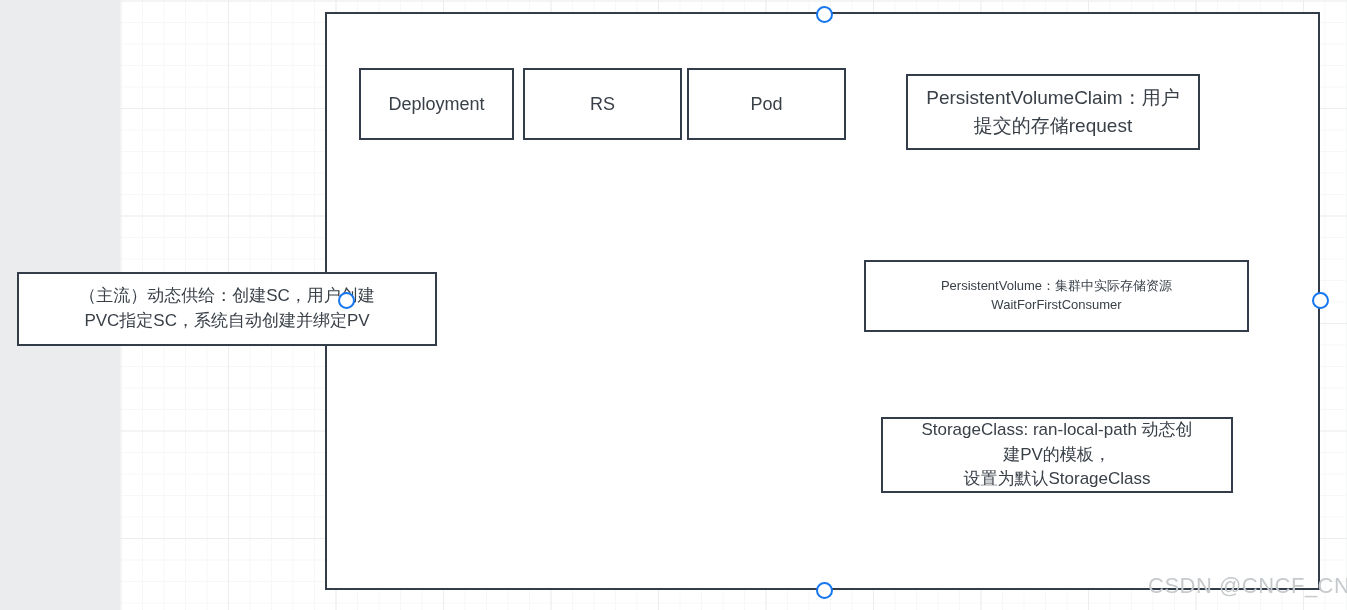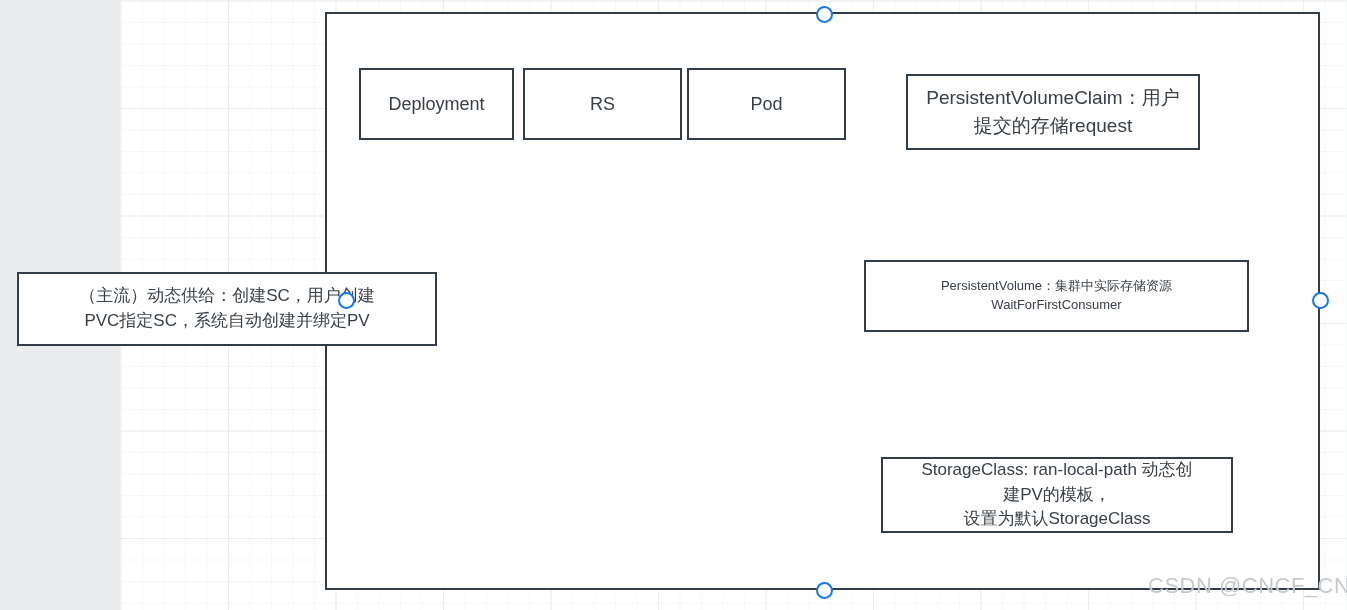--- a/index.html
+++ b/index.html
@@ -82,21 +82,21 @@
     white-space: pre-line;
     font-family: "Liberation Sans", "DejaVu Sans", sans-serif;
   }
 
   .node-deployment { left: 359px; top: 68px;  width: 155px; height: 72px; }
   .node-rs         { left: 523px; top: 68px;  width: 159px; height: 72px; }
   .node-pod        { left: 687px; top: 68px;  width: 159px; height: 72px; }
 
   .node-pvc        { left: 906px; top: 74px;  width: 294px; height: 76px; font-size: 19px; }
   .node-pv         { left: 864px; top: 253px; width: 385px; height: 72px; font-size: 13px; margin-top: 7px; }
-  .node-sc         { left: 881px; top: 417px; width: 352px; height: 76px; font-size: 17px; margin-top: 40px; }
+  .node-sc         { left: 881px; top: 417px; width: 352px; height: 76px; font-size: 17px; }
 
   .node-note       { left: 17px;  top: 272px; width: 420px; height: 74px; font-size: 17px; }
 
   
   .handle {
     position: absolute;
     width: 17px;
     height: 17px;
     border-radius: 50%;
     border: 2.5px solid #1677f0;

